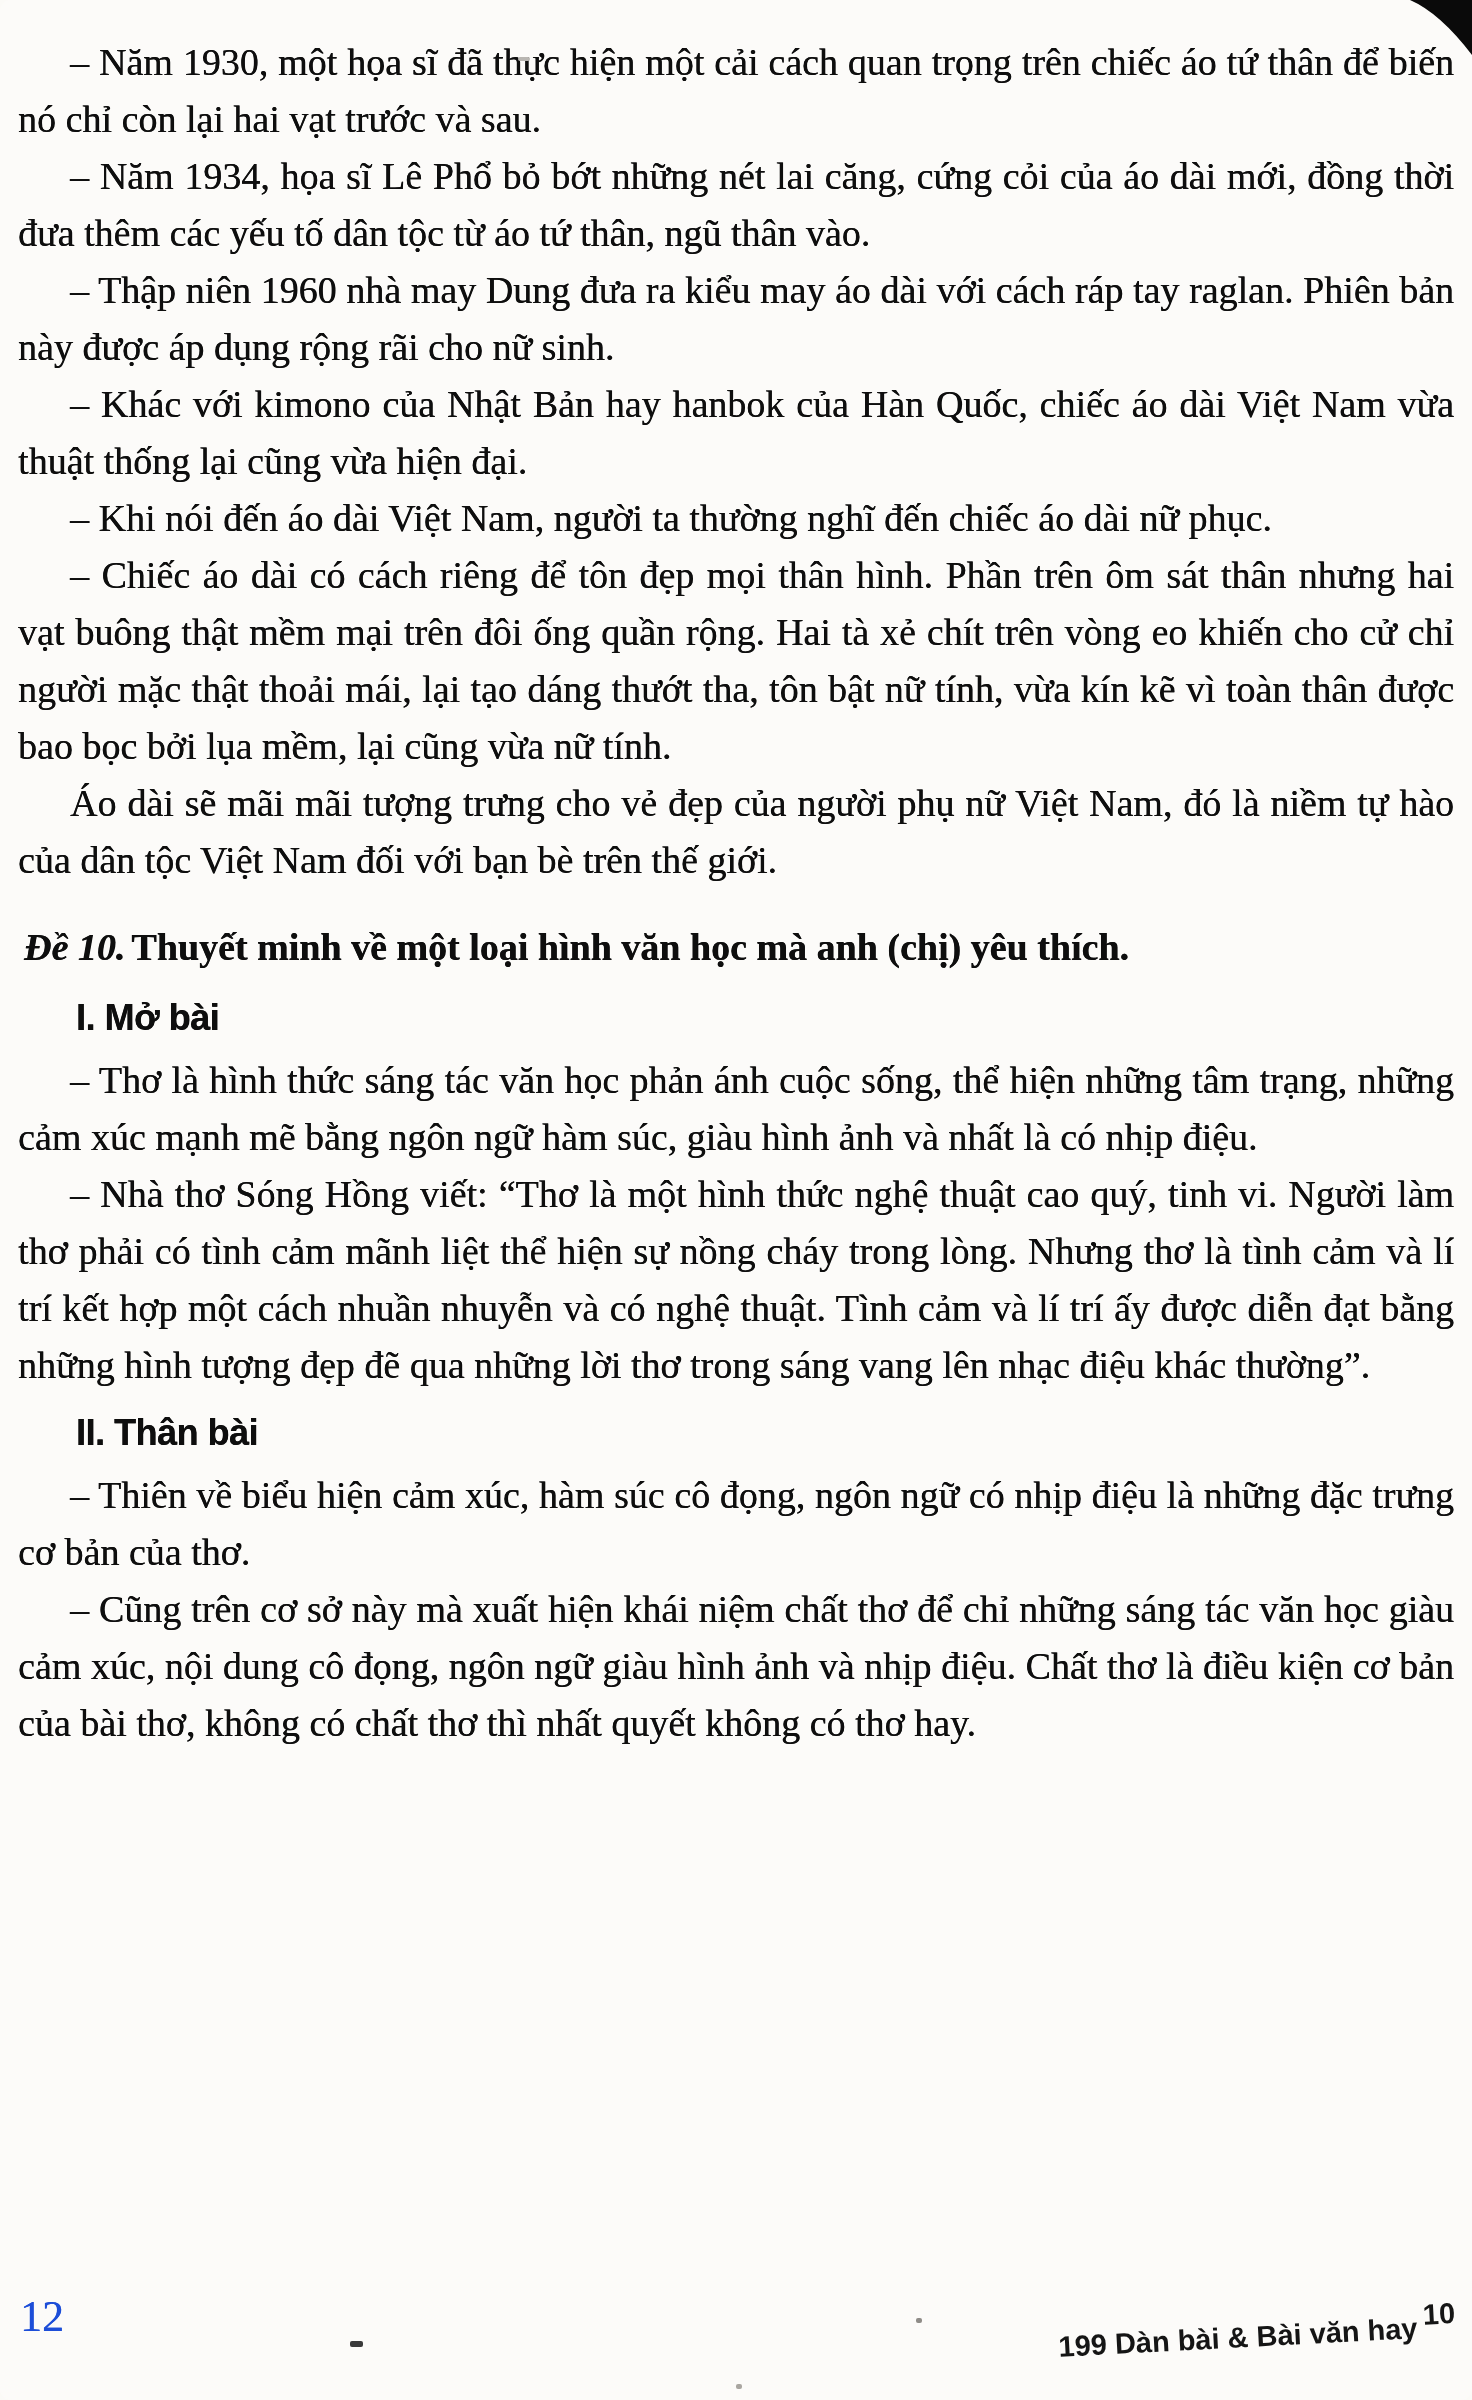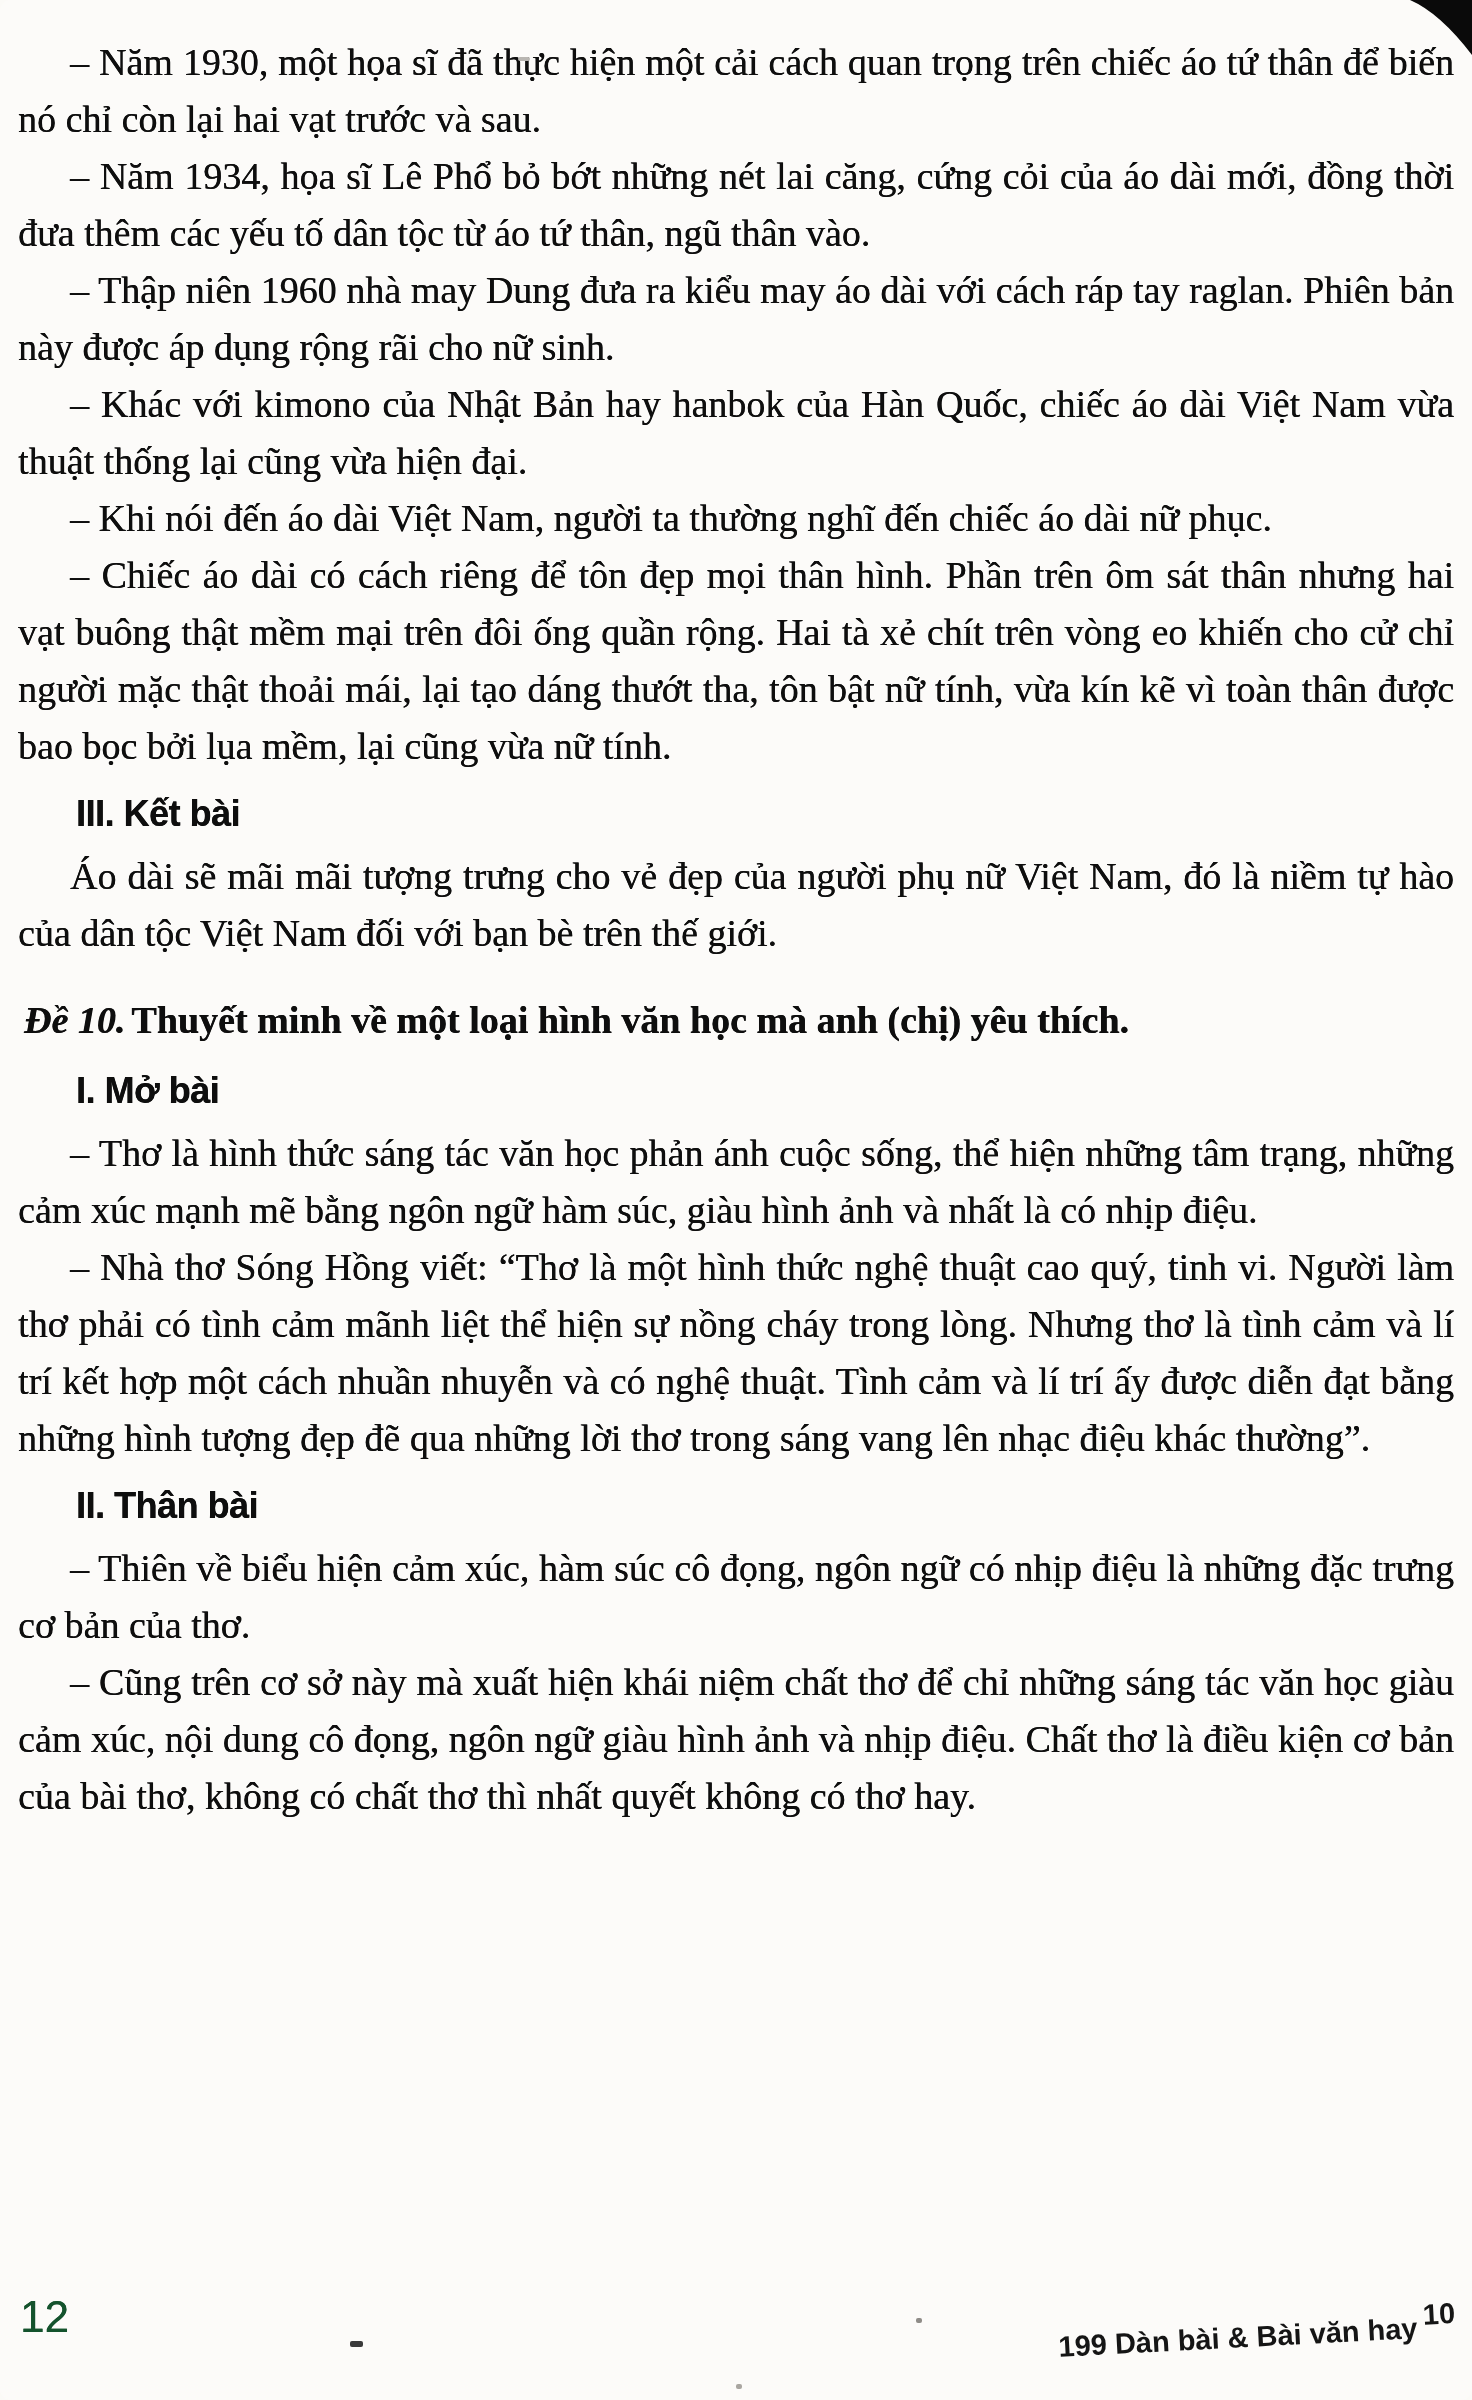--- a/index.html
+++ b/index.html
@@ -52,24 +52,24 @@
     margin: 30px 0 14px 0;
     text-align: justify;
     text-shadow: 0.35px 0 0 currentColor;
   }
   .title .bold-italic { font-style: italic; }
   .title span + span { margin-left: 6px; }
   .footer-page-number {
     position: absolute;
     left: 20px;
     top: 2292px;
-    font-family: Liberation Sans, sans-serif;
+    font-family: Liberation Serif, serif;
     font-size: 44px;
     line-height: 50px;
-    color: #14532d;
+    color: #1d4ed8;
     text-shadow: 0.3px 0 0 currentColor;
   }
   .footer-brand {
     position: absolute;
     right: 16px;
     top: 2310px;
     font-family: "Liberation Sans", sans-serif;
     font-weight: 700;
     font-size: 29px;
     color: #151515;
@@ -103,21 +103,20 @@
 
 <div class="page">
 
   <div class="text-column">
       <p class="para"><span>– Năm 1930, một họa sĩ đã thực hiện một cải cách quan trọng trên chiếc áo tứ thân để biến nó chỉ còn lại hai vạt trước và sau.</span></p>
       <p class="para"><span>– Năm 1934, họa sĩ Lê Phổ bỏ bớt những nét lai căng, cứng cỏi của áo dài mới, đồng thời đưa thêm các yếu tố dân tộc từ áo tứ thân, ngũ thân vào.</span></p>
       <p class="para"><span>– Thập niên 1960 nhà may Dung đưa ra kiểu may áo dài với cách ráp tay raglan. Phiên bản này được áp dụng rộng rãi cho nữ sinh.</span></p>
       <p class="para"><span>– Khác với kimono của Nhật Bản hay hanbok của Hàn Quốc, chiếc áo dài Việt Nam vừa thuật thống lại cũng vừa hiện đại.</span></p>
       <p class="para"><span>– Khi nói đến áo dài Việt Nam, người ta thường nghĩ đến chiếc áo dài nữ phục.</span></p>
       <p class="para"><span>– Chiếc áo dài có cách riêng để tôn đẹp mọi thân hình. Phần trên ôm sát thân nhưng hai vạt buông thật mềm mại trên đôi ống quần rộng. Hai tà xẻ chít trên vòng eo khiến cho cử chỉ người mặc thật thoải mái, lại tạo dáng thướt tha, tôn bật nữ tính, vừa kín kẽ vì toàn thân được bao bọc bởi lụa mềm, lại cũng vừa nữ tính.</span></p>
-      <p class="heading"><span>III. Kết bài</span></p>
       <p class="para"><span>Áo dài sẽ mãi mãi tượng trưng cho vẻ đẹp của người phụ nữ Việt Nam, đó là niềm tự hào của dân tộc Việt Nam đối với bạn bè trên thế giới.</span></p>
       <p class="title"><span class="bold-italic">Đề 10.</span><span>Thuyết minh về một loại hình văn học mà anh (chị) yêu thích.</span></p>
       <p class="heading"><span>I. Mở bài</span></p>
       <p class="para"><span>– Thơ là hình thức sáng tác văn học phản ánh cuộc sống, thể hiện những tâm trạng, những cảm xúc mạnh mẽ bằng ngôn ngữ hàm súc, giàu hình ảnh và nhất là có nhịp điệu.</span></p>
       <p class="para"><span>– Nhà thơ Sóng Hồng viết: “Thơ là một hình thức nghệ thuật cao quý, tinh vi. Người làm thơ phải có tình cảm mãnh liệt thể hiện sự nồng cháy trong lòng. Nhưng thơ là tình cảm và lí trí kết hợp một cách nhuần nhuyễn và có nghệ thuật. Tình cảm và lí trí ấy được diễn đạt bằng những hình tượng đẹp đẽ qua những lời thơ trong sáng vang lên nhạc điệu khác thường”.</span></p>
       <p class="heading"><span>II. Thân bài</span></p>
       <p class="para"><span>– Thiên về biểu hiện cảm xúc, hàm súc cô đọng, ngôn ngữ có nhịp điệu là những đặc trưng cơ bản của thơ.</span></p>
       <p class="para"><span>– Cũng trên cơ sở này mà xuất hiện khái niệm </span><span class="italic">chất thơ</span><span> để chỉ những sáng tác văn học giàu cảm xúc, nội dung cô đọng, ngôn ngữ giàu hình ảnh và nhịp điệu. Chất thơ là điều kiện cơ bản của bài thơ, không có chất thơ thì nhất quyết không có thơ hay.</span></p>
     </div>
 

